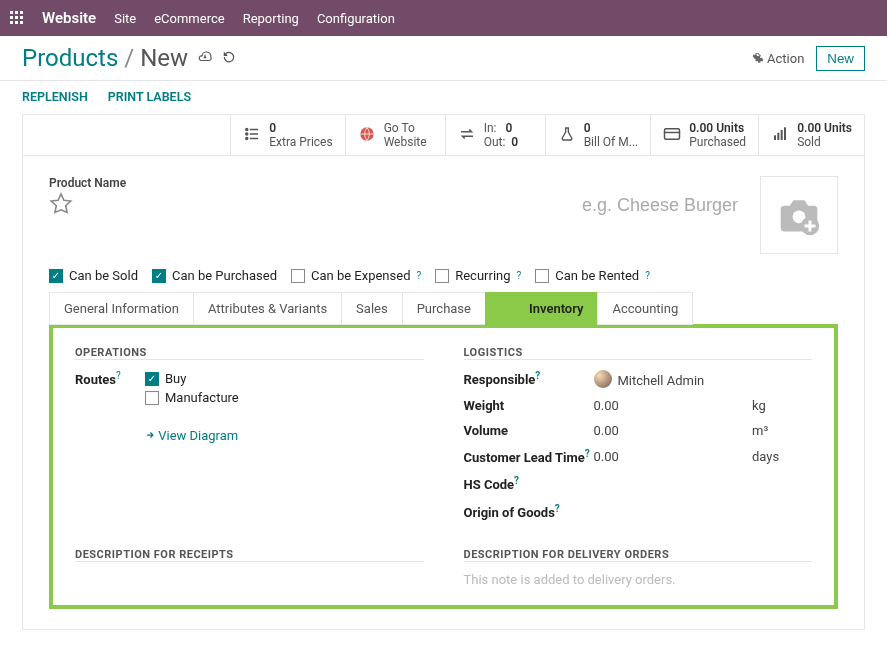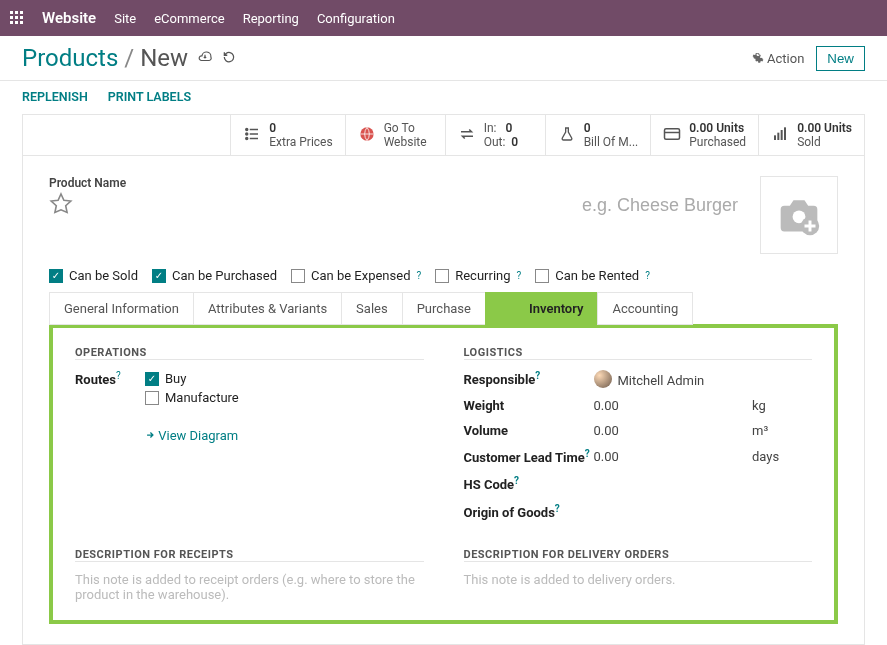--- a/index.html
+++ b/index.html
@@ -477,21 +477,20 @@
             <div class="k"><span>Origin of Goods</span><span class="help">?</span></div>
             <div class="v"></div>
             <div></div>
           </div>
         </div>
       </div>
 
       <div class="cols" style="margin-top:28px">
         <div class="col">
           <div class="sectitle">DESCRIPTION FOR RECEIPTS</div>
-          <div class="desc-placeholder">This note is added to receipt orders (e.g. where to store the product in the warehouse).</div>
         </div>
         <div class="col">
           <div class="sectitle">DESCRIPTION FOR DELIVERY ORDERS</div>
           <div class="desc-placeholder">This note is added to delivery orders.</div>
         </div>
       </div>
     </div>
   </div>
 </div>
 

